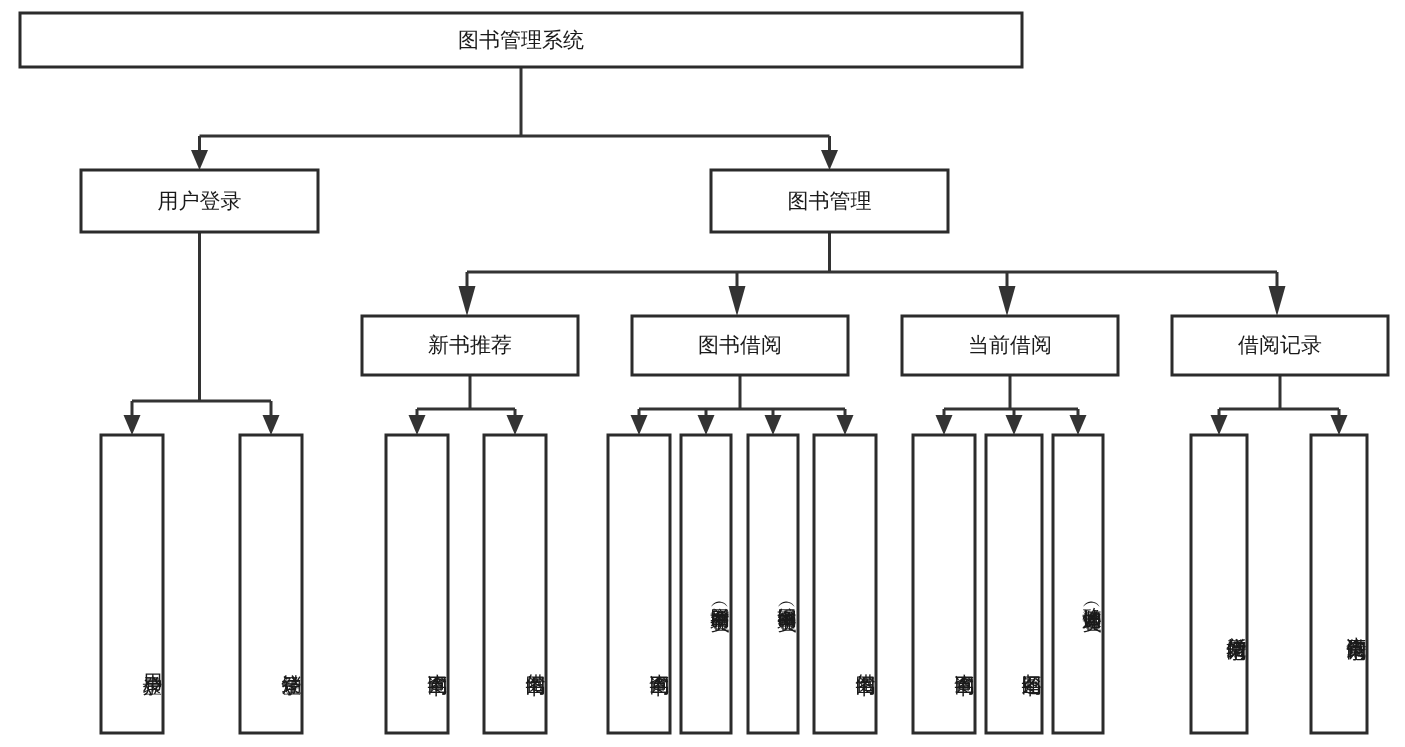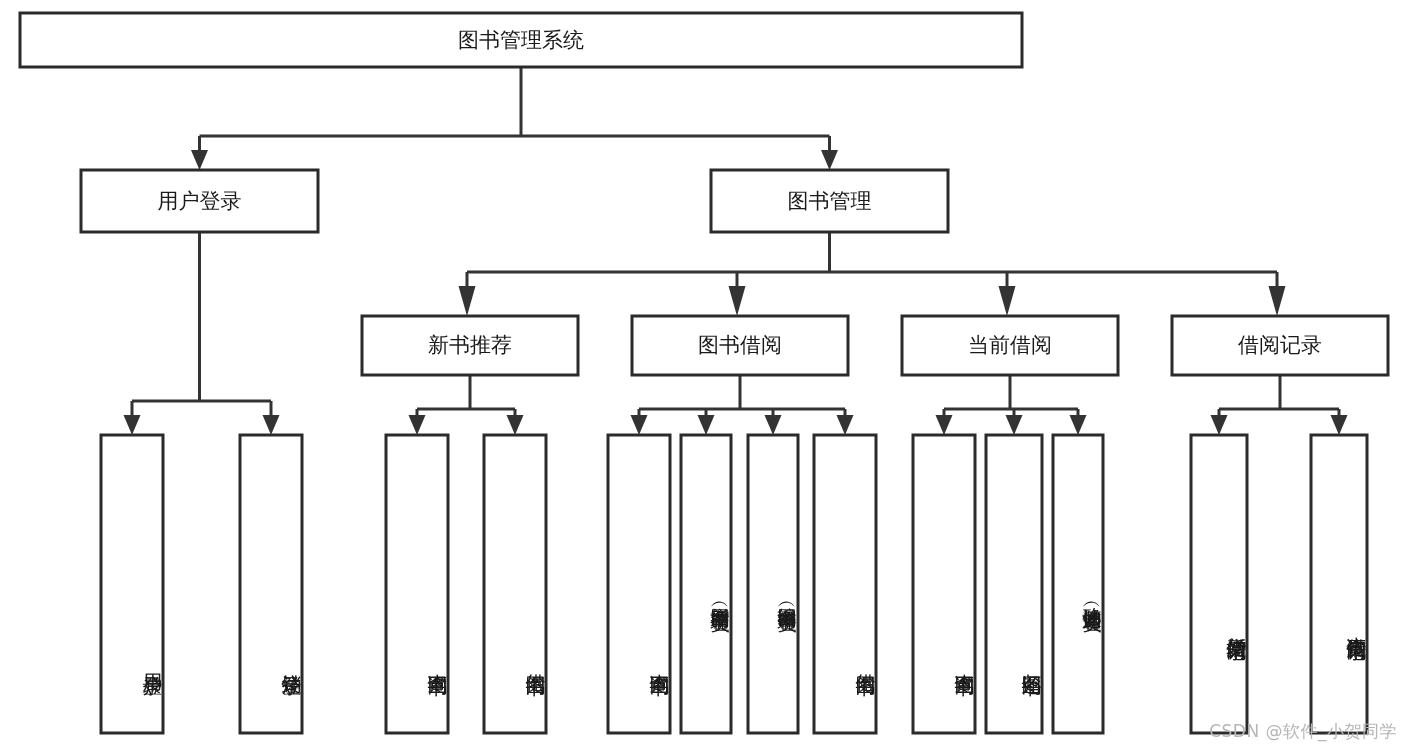--- a/index.html
+++ b/index.html
@@ -217,15 +217,14 @@
   <div class="leaf-label" style="left:913px; top:435px; width:62px; height:298px; padding-top:76px;">查询图书</div>
 
   <div class="leaf-label" style="left:986px; top:435px; width:56px; height:298px; padding-top:76px;">归还图书</div>
 
   <div class="leaf-label" style="left:1053px; top:435px; width:50px; height:298px; padding-top:12px; font-size:19px;">确认归还（管理员）</div>
 
   <div class="leaf-label" style="left:1191px; top:435px; width:56px; height:298px; padding-top:40px;">新增借阅记录</div>
 
   <div class="leaf-label" style="left:1311px; top:435px; width:56px; height:298px; padding-top:40px;">查询借阅记录</div>
 
-  <div class="watermark">CSDN @软件_小贺同学</div>
 
 </div>
 
 </body></html>

